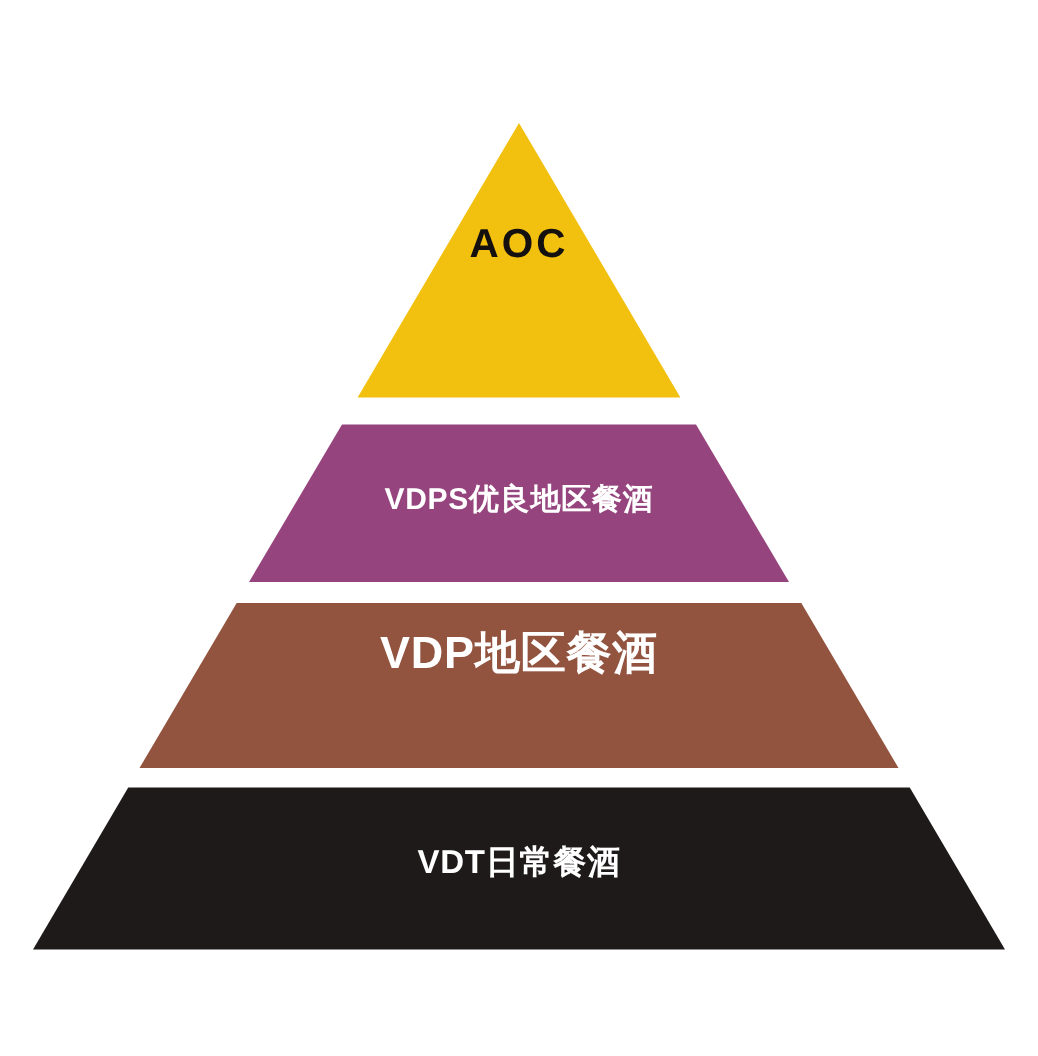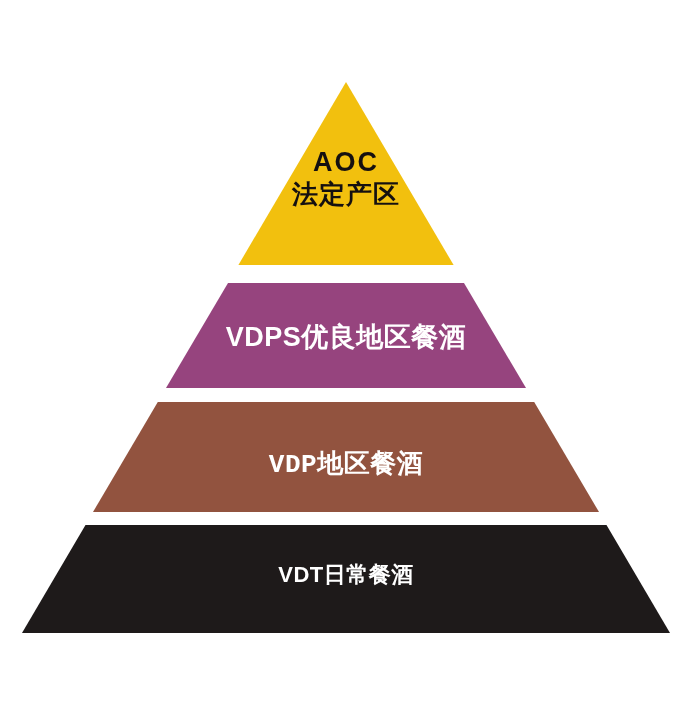--- a/index.html
+++ b/index.html
@@ -44,28 +44,27 @@
     color: #151010;
     letter-spacing: 1px;
     line-height: 1.22;
   }
   #tier-label-aoc .label-line-latin {
     font-size: 27px;
     letter-spacing: 2px;
   }
   #tier-label-vdps {
     top: 322px;
-    font-size: 27px;
+    font-size: 20px;
     color: #ffffff;
   }
   #tier-label-vdp {
-    top: 450px;
-    font-size: 26px;
+    top: 418px;
+    font-size: 30px;
     color: #ffffff;
-    font-family: Liberation Mono, monospace;
   }
   #tier-label-vdt {
     top: 562px;
     font-size: 22px;
     color: #ffffff;
   }
 </style>
 </head>
 <body>
 
@@ -74,21 +73,20 @@
   <svg id="pyramid-svg" viewBox="0 0 692 704" preserveAspectRatio="none">
     <rect x="0" y="0" width="692" height="704" fill="#ffffff"></rect>
     <polygon id="shape-aoc" points="346,82 453.6,265 238.4,265" fill="#F2C00E"></polygon>
     <polygon id="shape-vdps" points="228,283 464,283 526,388 166,388" fill="#96447E"></polygon>
     <polygon id="shape-vdp" points="157.8,402 534.2,402 599,512 93,512" fill="#92533F"></polygon>
     <polygon id="shape-vdt" points="85.5,525 606.5,525 670,633 22,633" fill="#1E1A1A"></polygon>
   </svg>
 
   <div class="tier-label" id="tier-label-aoc" style="color: rgb(21, 16, 16);">
     <div class="label-line-latin">AOC</div>
-    <div>法定产区</div>
   </div>
 
   <div class="tier-label" id="tier-label-vdps" style="color: rgb(255, 255, 255);">VDPS优良地区餐酒</div>
 
   <div class="tier-label" id="tier-label-vdp" style="color: rgb(255, 255, 255);">VDP地区餐酒</div>
 
   <div class="tier-label" id="tier-label-vdt" style="color: rgb(255, 255, 255);">VDT日常餐酒</div>
 
 </div>
 

